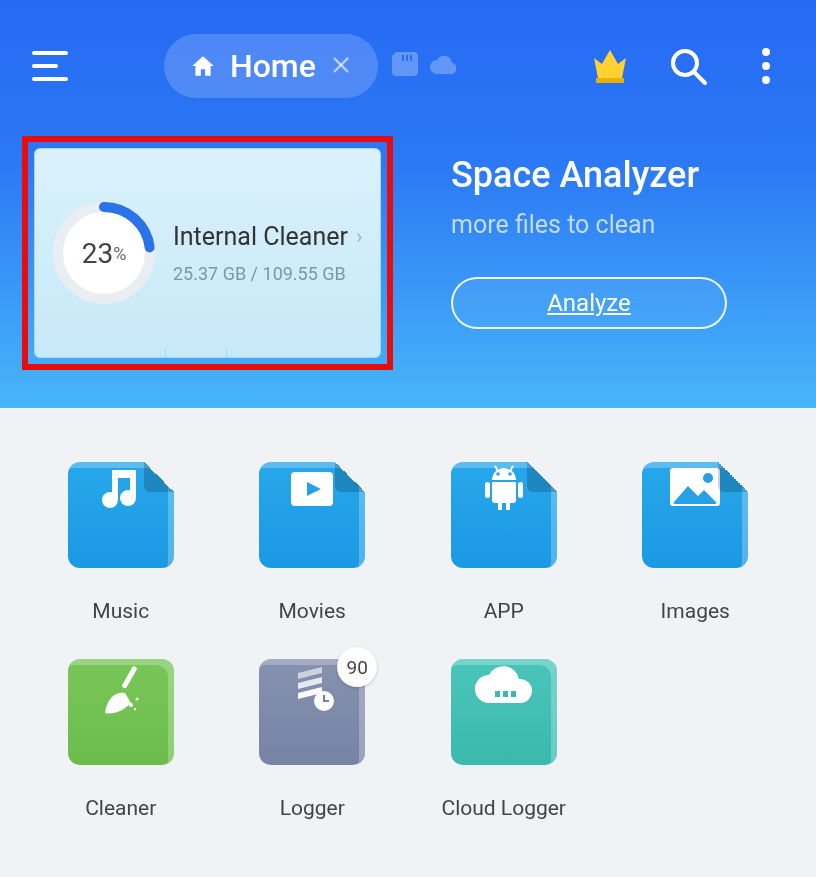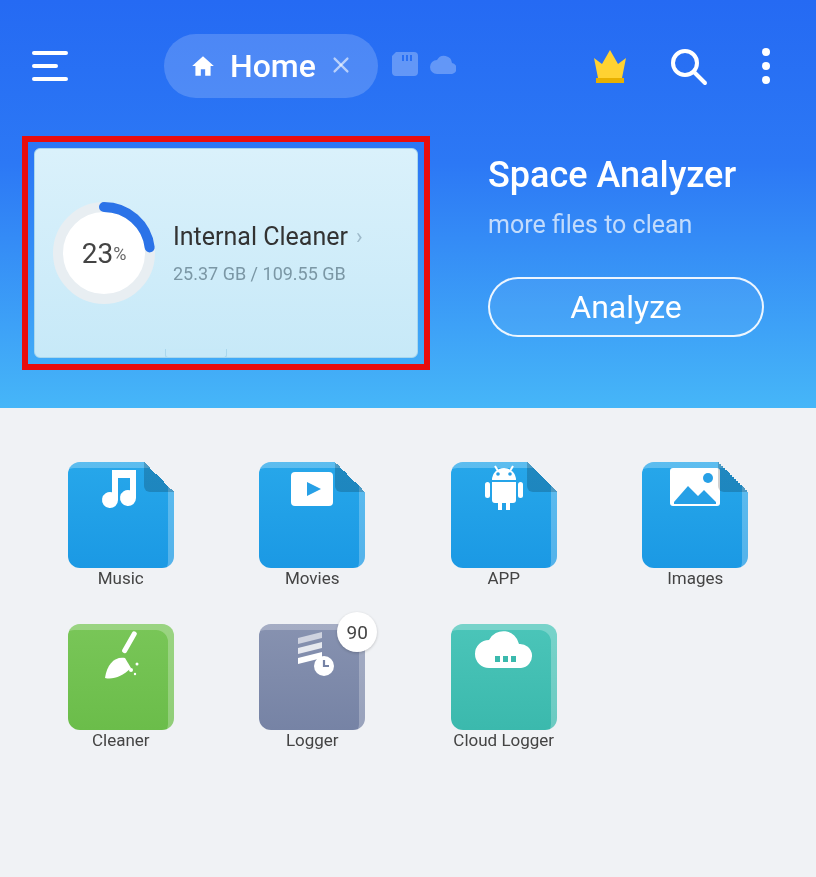--- a/index.html
+++ b/index.html
@@ -21,21 +21,21 @@
 .tab-close { color: rgba(255,255,255,0.6); font-size: 30px; line-height:1; cursor:pointer; }
 .top-icons { margin-left: auto; display: flex; align-items: center; gap: 34px; }
 .icon-btn { width: 44px; height: 44px; cursor: pointer; display:flex;align-items:center;justify-content:center; }
 .hero-row { display: flex; gap: 40px; align-items: flex-start; padding-top: 4px; }
 .storage-highlight {
   border: 6px solid #e90c0c;
   padding: 6px;
   margin-left: -6px;
 }
 .storage-card {
-  width: 384px; height: 210px;
+  width: 347px; height: 210px;
   background: linear-gradient(180deg, #daf1fb 0%, #c7e9f8 100%);
   border: 1px solid #a9d7ed;
   border-radius: 6px;
   display: flex; align-items: center;
   padding: 0 14px;
   position: relative;
   cursor: pointer;
 }
 .storage-card::after{
   content:"";position:absolute;bottom:-1px;left:130px;width:60px;height:8px;
@@ -49,45 +49,45 @@
 .ring-pct { font-size: 18px; color:#666; }
 .storage-text { margin-left: 14px; flex:1; }
 .storage-title-row{display:flex;align-items:center;gap:8px;}
 .storage-title { font-size: 25px; color: #333; }
 .arrow-right{color:#9db9c9;font-size:22px;}
 .storage-sub { font-size: 18px; color: #7b97a5; margin-top: 12px; }
 .analyzer { padding-left: 18px; padding-top: 18px; }
 .analyzer-title { color: #fff; font-size: 36px; font-weight: 500; }
 .analyzer-sub { color: rgba(255,255,255,0.7); font-size: 25px; margin-top: 14px; }
 .analyze-btn {
-  margin-top: 38px; width: 276px; height: 60px;
+  margin-top: 38px; width: 276px; height: 52px;
   border: 2px solid rgba(255,255,255,0.9); border-radius: 32px;
   display:flex;align-items:center;justify-content:center;
-  color:#fff;font-size:32px; cursor:pointer; background:rgba(255,255,255,0.05);
+  color:#fff;font-size:24px; cursor:pointer; background:rgba(255,255,255,0.05);text-decoration:underline;
 }
 .grid {
   padding: 54px 40px 0 40px;
   display: grid;
   grid-template-columns: repeat(4, 1fr);
   column-gap: 30px;
   row-gap: 36px;
 }
 .tile { display:flex; flex-direction:column; align-items:center; cursor:pointer; position:relative; }
 .tile-icon {
   width: 106px; height: 106px; border-radius: 12px;
   display:flex;justify-content:center;
   position:relative; box-shadow: inset -6px 6px 0 rgba(255,255,255,0.25);
 }
 .tile-icon::before{
   content:"";position:absolute;top:0;right:0;width:30px;height:30px;
   background:linear-gradient(225deg,#f0f2f5 50%, rgba(0,0,0,0.18) 50%);
   border-bottom-left-radius:6px;
 }
 .tile-icon.noclip::before{display:none;}
-.tile-label { margin-top: 0; font-size: 17px; color: #444; }
+.tile-label { margin-top: 31px; font-size: 21px; color: #444; }
 .c-blue{background:linear-gradient(180deg,#27a7ea,#1b99e4);}
 .c-green{background:linear-gradient(180deg,#79c658,#6bbd4a);}
 .c-slate{background:linear-gradient(180deg,#8792b0,#7683a5);}
 .c-teal{background:linear-gradient(180deg,#4bc5b9,#3bb9ad);}
 .c-indigo{background:linear-gradient(180deg,#5a71d6,#4d63cc);}
 .badge{
   position:absolute;top:-12px;right:-12px;width:40px;height:40px;border-radius:50%;
   background:#fff;display:flex;align-items:center;justify-content:center;
   font-size:19px;color:#444;box-shadow:0 1px 3px rgba(0,0,0,0.2);
 }

